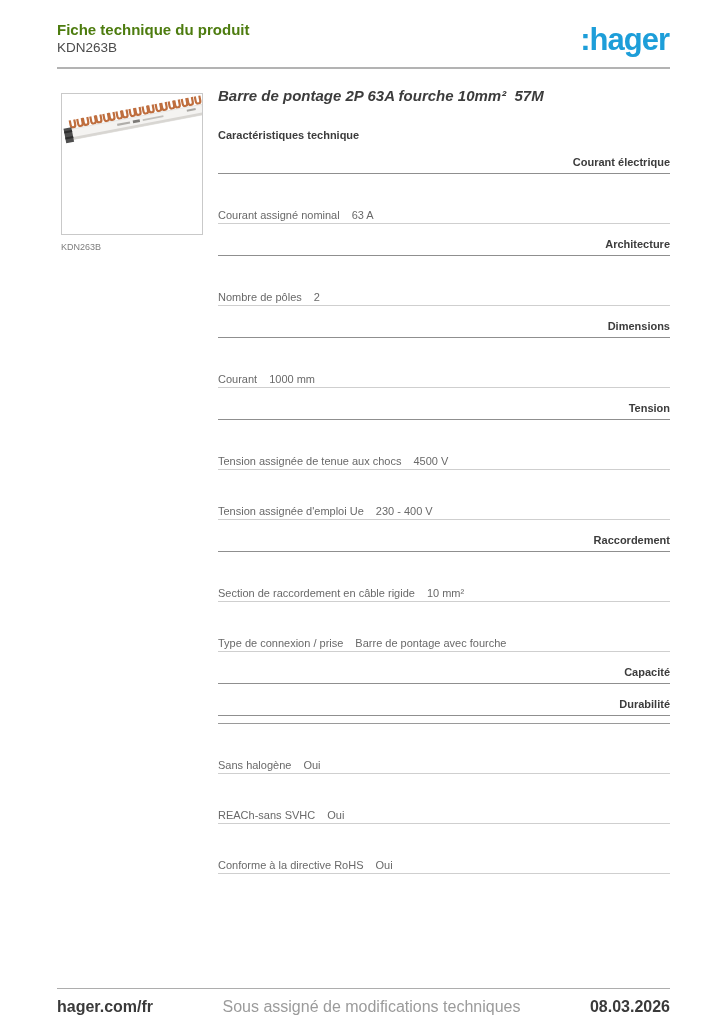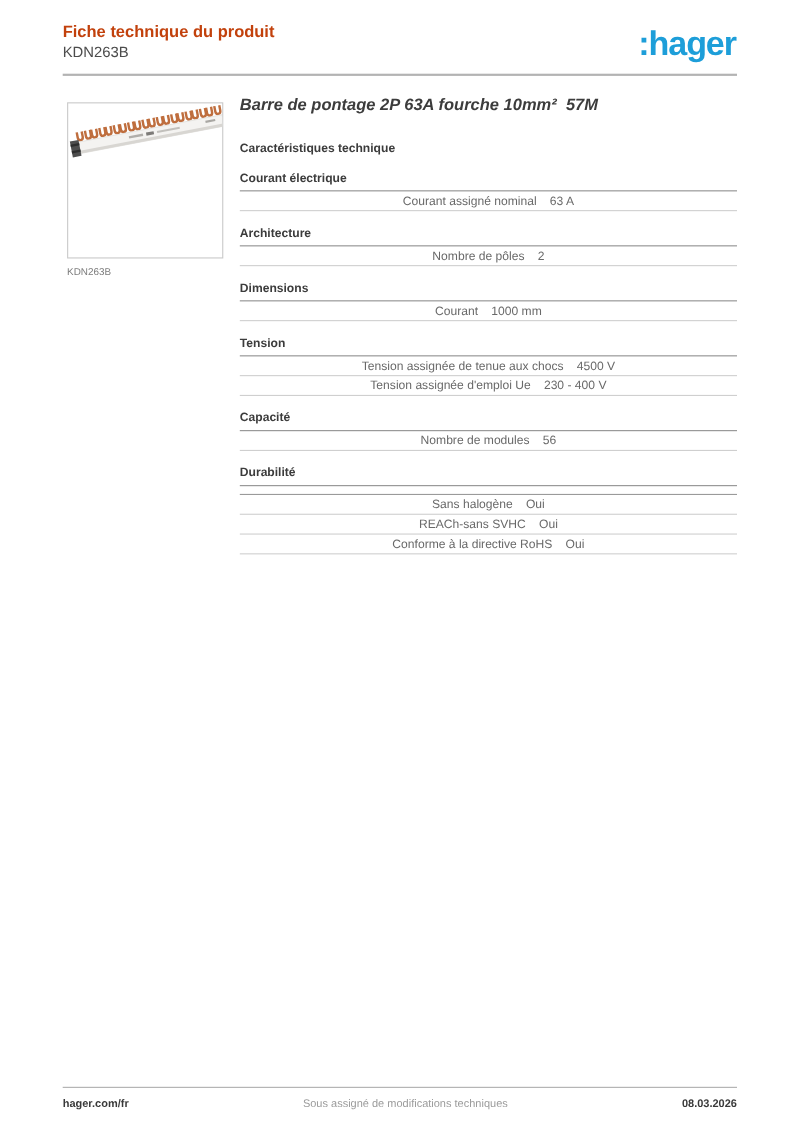--- a/index.html
+++ b/index.html
@@ -8,21 +8,21 @@
   .page {
     position: relative;
     width: 724px; height: 1024px;
     background: #ffffff;
     overflow: hidden;
     margin: 0 auto;
   }
 
   
   .doc-header { position: absolute; left: 57px; top: 20px; }
-  .doc-title { font-size: 15px; font-weight: bold; color: #c2410c; line-height: 19px; }
+  .doc-title { font-size: 15px; font-weight: bold; color: #4d7c0f; line-height: 19px; }
   .doc-ref   { font-size: 13.5px; color: #4c4c4c; line-height: 17px; }
   .brand-logo {
     position: absolute; right: 55px; top: 26px;
     font-size: 31px; font-weight: bold; letter-spacing: -1px;
     line-height: 27px;
   }
   .header-rule {
     position: absolute; left: 57px; top: 67px; width: 613px;
     border-bottom: 2px solid #b3b3b3;
   }
@@ -50,40 +50,42 @@
     margin-top: 27px;
     font-size: 11px; font-weight: bold; color: #3c3c3c;
     line-height: 13px;
   }
   .spec-section { margin-top: 14px; }
   .spec-section-title {
     font-size: 11px; font-weight: bold; color: #3c3c3c;
     line-height: 13px;
     padding-bottom: 4px;
     border-bottom: 1px solid #8f8f8f;
+    text-align: right;
   }
   .spec-rows.gap-top { margin-top: 7px; border-top: 1px solid #9a9a9a; }
   .spec-row {
-    display: flex; justify-content: center; align-items: baseline;
+    display: flex; justify-content: flex-start; align-items: baseline;
     font-size: 11px; color: #696969; line-height: 12px;
     padding: 2.5px 0 2.5px 0;
     border-bottom: 1px solid #cfcfcf;
+    margin-top: 32px;
   }
   .spec-label { text-align: left; }
   .spec-value { text-align: right; white-space: nowrap; padding-left: 12px; }
 
   
   .footer-rule {
     position: absolute; left: 57px; top: 988px; width: 613px;
     border-bottom: 1px solid #adadad;
   }
   .doc-footer {
     position: absolute; left: 57px; top: 998px; width: 613px;
     display: flex; justify-content: space-between; align-items: center;
-    font-size: 10px;
+    font-size: 16px;
   }
   .footer-left  { font-weight: bold; color: #3a3a3a; text-decoration: none; }
   .footer-center{ color: #9b9b9b; }
   .footer-right { font-weight: bold; color: #3a3a3a; }
 </style>
 </head>
 <body>
 
 <div class="page">
 
@@ -196,27 +198,34 @@
     <span class="spec-label">Tension assignée de tenue aux chocs</span>
     <span class="spec-value">4500 V</span>
   </div>
             <div class="spec-row">
     <span class="spec-label">Tension assignée d'emploi Ue</span>
     <span class="spec-value">230 - 400 V</span>
   </div>
           </div>
   </div>
         <div class="spec-section">
+    <div class="spec-section-title">Raccordement</div>
+    <div class="spec-rows">
+            <div class="spec-row">
+    <span class="spec-label">Section de raccordement en câble rigide</span>
+    <span class="spec-value">10 mm²</span>
+  </div>
+            <div class="spec-row">
+    <span class="spec-label">Type de connexion / prise</span>
+    <span class="spec-value">Barre de pontage avec fourche</span>
+  </div>
+          </div>
+  </div>
+        <div class="spec-section">
     <div class="spec-section-title">Capacité</div>
-    <div class="spec-rows">
-            <div class="spec-row">
-    <span class="spec-label">Nombre de modules</span>
-    <span class="spec-value">56</span>
-  </div>
-          </div>
   </div>
         <div class="spec-section">
     <div class="spec-section-title">Durabilité</div>
     <div class="spec-rows gap-top">
             <div class="spec-row">
     <span class="spec-label">Sans halogène</span>
     <span class="spec-value">Oui</span>
   </div>
             <div class="spec-row">
     <span class="spec-label">REACh-sans SVHC</span>

